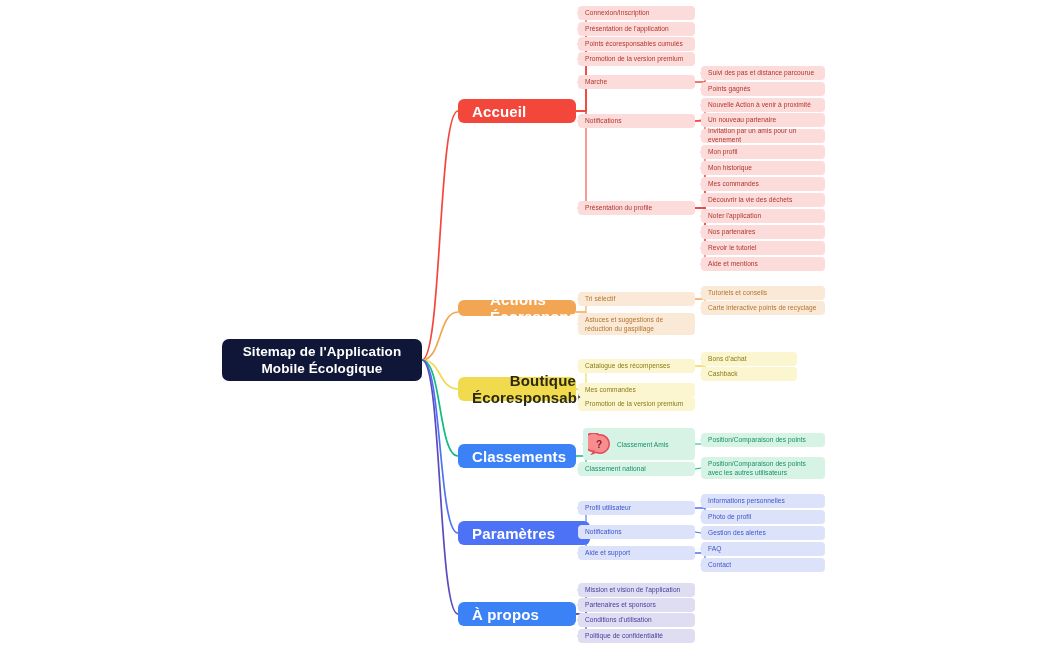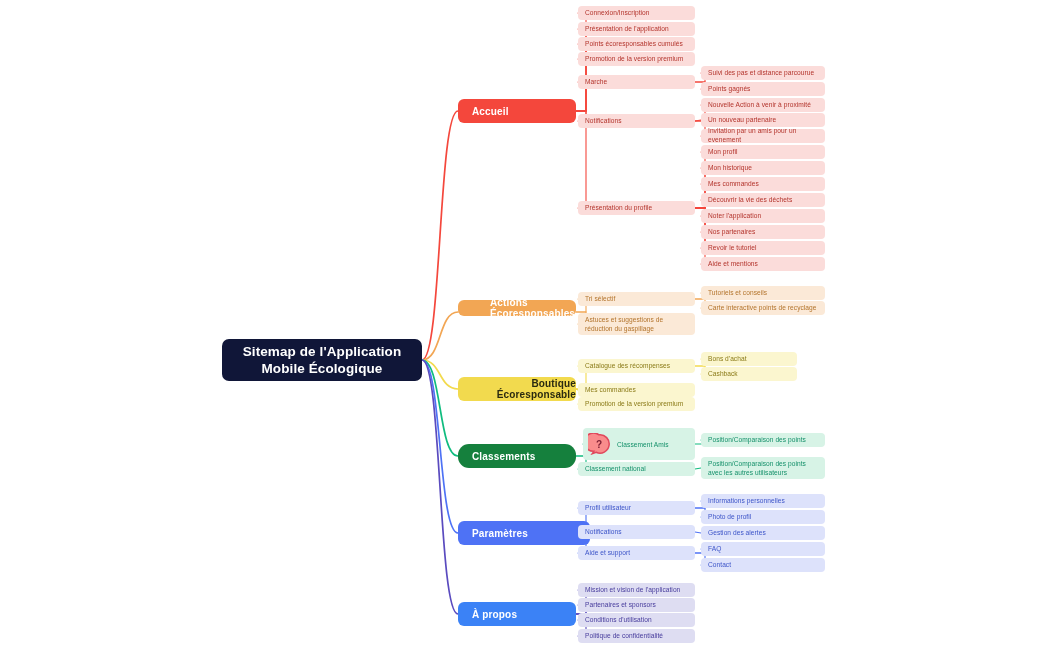--- a/index.html
+++ b/index.html
@@ -18,21 +18,21 @@
   
   .root{
     background:#101638;color:#ffffff;border-radius:7px;
     font-size:13.5px;font-weight:bold;line-height:17px;
     text-align:center;justify-content:center;
     letter-spacing:.1px;
   }
 
   
   .l1{
-    color:#ffffff;font-size:10px;font-weight:bold;
+    color:#ffffff;font-size:15px;font-weight:bold;
     border-radius:6px;padding:0 0 0 14px;letter-spacing:.15px;
   }
 
   
   .leaf{
     font-size:6.6px;line-height:8.6px;padding:0 6px 0 7px;
     border-radius:4px;letter-spacing:.05px;
   }
   .leaf.two{line-height:9px;}
 
@@ -40,21 +40,21 @@
   .c-red   .l1{background:#F4473C;}
   .red2    {background:#FBDCDA;color:#B3342C;}
   .red3    {background:#FBDCDA;color:#B3342C;}
 
   .c-orange .l1{background:#F2A654;}
   .or2     {background:#FBE9D7;color:#B3742C;}
 
   .c-yellow .l1{background:#F2DA4E;color:#2a2a10;}
   .ye2     {background:#FBF6CF;color:#8a7a17;}
 
-  .c-green .l1{background:#15803d;border-radius:11px;}
+  .c-green .l1{background:#3b82f6;}
   .gr2     {background:#D7F3E6;color:#14906A;}
 
   .c-blue  .l1{background:#4E72F5;}
   .bl2     {background:#DDE2FB;color:#3C54C8;}
 
   .c-purple .l1{background:#3b82f6;}
   .pu2     {background:#DEDDF2;color:#463B9C;}
 
   
   .qbadge{

